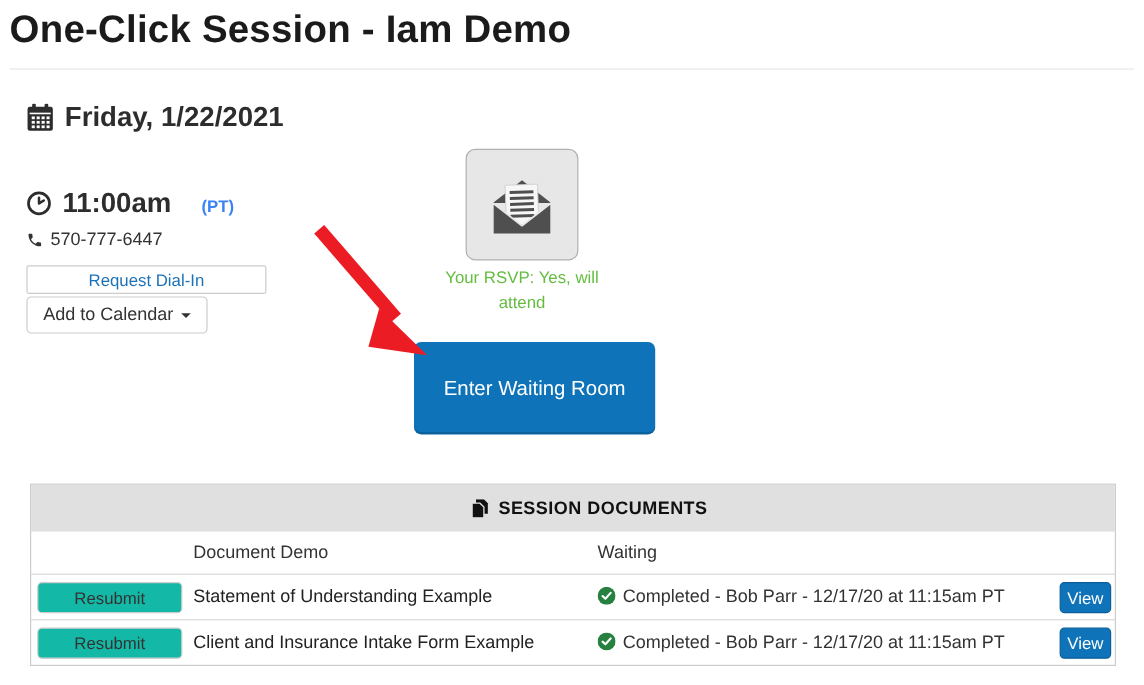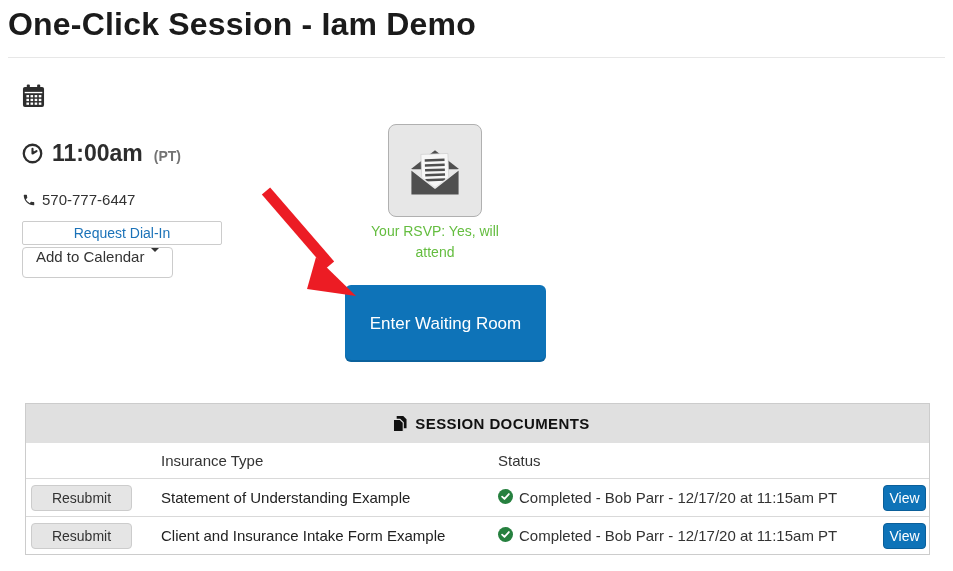--- a/index.html
+++ b/index.html
@@ -14,43 +14,43 @@
   }
   *{margin:0;padding:0;box-sizing:border-box;}
   html,body{width:953px;height:571px;background:#fff;font-family:"Liberation Sans",sans-serif;overflow:hidden;}
   #screen{position:relative;width:953px;height:571px;background:#fff;}
 
   .page-title{position:absolute;left:8px;top:6px;font-size:32px;font-weight:700;color:#1b1b1b;letter-spacing:.2px;}
   .title-divider{position:absolute;left:8px;top:57px;width:937px;border-top:1px solid #e7e7e7;}
 
   .info-row{position:absolute;display:flex;align-items:center;color:var(--text-dark);}
   .date-row{left:22px;top:84px;gap:9px;font-size:23px;font-weight:600;}
-  .time-row{left:22px;top:140px;gap:9px;font-size:23px;font-weight:600;}
-  .tz{font-size:14px;font-weight:600;margin-left:2px;position:relative;top:2px;color:#737373;}
+  .time-row{left:22px;top:156px;gap:9px;font-size:23px;font-weight:600;}
+  .tz{font-size:14px;font-weight:600;margin-left:16px;position:relative;top:2px;color:#3b82f6;}
   .phone-row{left:22px;top:191px;gap:6px;font-size:15px;font-weight:400;color:#333;}
 
   .btn-dialin{position:absolute;left:22px;top:221px;width:200px;height:24px;background:#fff;border:1px solid #ccc;border-radius:2px;color:var(--link-blue);font-size:14px;font-family:inherit;display:flex;align-items:center;justify-content:center;cursor:pointer;}
-  .btn-addcal{position:absolute;left:22px;top:247px;height:31px;padding:0 13px;background:#fff;border:1px solid #ccc;border-radius:4px;color:#333;font-size:15px;font-family:inherit;display:flex;align-items:flex-start;gap:7px;cursor:pointer;}
+  .btn-addcal{position:absolute;left:22px;top:247px;height:31px;padding:0 13px;background:#fff;border:1px solid #ccc;border-radius:4px;color:#333;font-size:15px;font-family:inherit;display:flex;align-items:center;gap:7px;cursor:pointer;}
   .caret-down{width:0;height:0;border-left:4px solid transparent;border-right:4px solid transparent;border-top:4px solid #333;display:inline-block;}
 
   .envelope-box{position:absolute;left:388px;top:124px;width:94px;height:93px;background:#e7e7e7;border:1px solid #b0b0b0;border-radius:8px;display:flex;align-items:center;justify-content:center;cursor:pointer;}
   .rsvp-text{position:absolute;left:370px;top:221px;width:130px;text-align:center;color:var(--rsvp-green);font-size:14px;line-height:1.5;}
 
   .btn-waiting{position:absolute;left:345px;top:285px;width:201px;height:77px;background:var(--accent-blue);border:none;border-radius:6px;color:#fff;font-size:17px;font-family:inherit;display:flex;align-items:center;justify-content:center;cursor:pointer;box-shadow:inset 0 -2px 0 rgba(0,0,0,.15);}
 
   .arrow-annotation{position:absolute;left:252px;top:183px;width:112px;height:118px;pointer-events:none;}
 
   .doc-table{position:absolute;left:25px;top:403px;width:905px;border:1px solid #ccc;background:#fff;}
   .doc-table-header{height:39px;background:var(--header-gray);display:flex;align-items:center;justify-content:center;gap:8px;font-size:15px;font-weight:700;color:#111;letter-spacing:.4px;padding-left:27px;}
   .doc-grid-row{display:grid;grid-template-columns:135px 337px 1fr 66px;align-items:center;border-top:1px solid var(--border-gray);}
   .thead-row{height:35px;font-size:15px;color:#333;border-top:none;}
   .body-row{height:38px;font-size:15px;color:#222;}
   .cell-doc{padding-right:6px;}
   .cell-status{display:flex;gap:6px;color:#333;}
-  .btn-resubmit{margin-left:5px;width:101px;height:26px;background:#e5e5e5;border:1px solid #ccc;border-radius:4px;color:#333;font-size:14px;font-family:inherit;cursor:pointer;}
+  .btn-resubmit{margin-left:5px;width:121px;height:26px;background:#14b8a6;border:1px solid #ccc;border-radius:4px;color:#333;font-size:14px;font-family:inherit;cursor:pointer;}
   .btn-view{margin-right:3px;width:43px;height:26px;background:var(--accent-blue);border:1px solid #0a5f9a;border-radius:4px;color:#fff;font-size:14px;font-family:inherit;cursor:pointer;justify-self:end;}
   .icon{display:inline-flex;flex:none;}
 </style>
 </head>
 <body>
 
 <div id="screen">
 
   <h1 class="page-title">One-Click Session - Iam Demo</h1>
   <div class="title-divider"></div>
@@ -71,20 +71,21 @@
             <rect x="8.9" y="15.4" width="2.7" height="2.4"></rect>
             <rect x="13.2" y="15.4" width="2.7" height="2.4"></rect>
             <rect x="17.5" y="15.4" width="2.7" height="2.4"></rect>
           <rect x="4.6" y="19.3" width="2.7" height="2.4"></rect>
             <rect x="8.9" y="19.3" width="2.7" height="2.4"></rect>
             <rect x="13.2" y="19.3" width="2.7" height="2.4"></rect>
             <rect x="17.5" y="19.3" width="2.7" height="2.4"></rect>
         </g>
       </svg>
     </span>
+    <span>Friday, 1/22/2021</span>
   </div>
 
   <div class="info-row time-row">
     <span class="icon">
       <svg width="21" height="21" viewBox="0 0 24 24">
         <circle cx="12" cy="12" r="10" fill="none" stroke="#2d2d2d" stroke-width="2.6"></circle>
         <path d="M12 6.6 L12 12 L16.6 9.2" fill="none" stroke="#2d2d2d" stroke-width="2.4" stroke-linecap="round" stroke-linejoin="round"></path>
       </svg>
     </span>
     <span>11:00am</span>
@@ -142,22 +143,22 @@
         <svg width="15" height="16" viewBox="0 0 16 17">
           <path d="M5 0 h7 l3.5 3.5 V13 H5 Z" fill="#111"></path>
           <path d="M1.5 3.5 h7 l3.5 3.5 V16.5 H1.5 Z" fill="#111" stroke="#e0e0e0" stroke-width="1.2"></path>
         </svg>
       </span>
       <span>SESSION DOCUMENTS</span>
     </div>
 
     <div class="doc-grid-row thead-row">
       <div></div>
-      <div>Insurance Type</div>
-      <div>Status</div>
+      <div>Document Demo</div>
+      <div>Waiting</div>
       <div></div>
     </div>
 
     <div class="doc-grid-row body-row">
       <div><button class="btn-resubmit">Resubmit</button></div>
       <div class="cell-doc">Statement of Understanding Example</div>
       <div class="cell-status">
         <span class="icon">
           <svg width="15" height="15" viewBox="0 0 16 16">
             <circle cx="8" cy="8" r="8" fill="#26803f"></circle>

